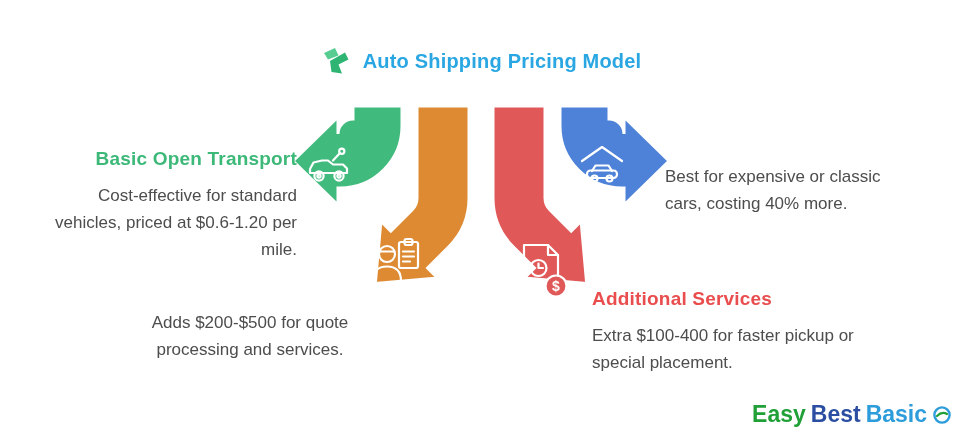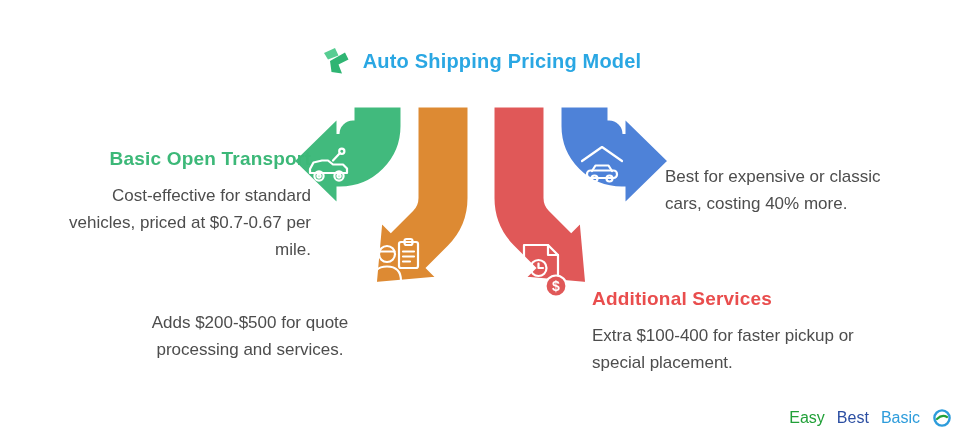--- a/index.html
+++ b/index.html
@@ -9,27 +9,27 @@
   .hdr{position:absolute;top:46px;left:0;width:100%;display:flex;
        justify-content:center;align-items:center;gap:12px;}
   .hdr .title{font-size:20px;font-weight:bold;letter-spacing:.2px;}
 
   .arrows{position:absolute;left:0;top:0;width:962px;height:434px;}
 
   .block{position:absolute;}
   .block h2{margin:0;font-size:19px;font-weight:bold;letter-spacing:.2px;}
   .block p{margin:13px 0 0;font-size:17px;line-height:1.58;color:#4D4D4D;}
 
-  .block-open{left:53px;top:148px;width:258px;text-align:right;}
+  .block-open{left:39px;top:148px;width:258px;text-align:right;}
   .block-enclosed{left:665px;top:151px;width:255px;text-align:left;}
   .block-broker{left:110px;top:297px;width:280px;text-align:center;}
   .block-additional{left:592px;top:288px;width:272px;text-align:left;}
 
   .wm{position:absolute;right:10px;bottom:6px;display:flex;align-items:center;
-      gap:12px;font-size:16px;font-weight:normal;}
+      gap:5px;font-size:23px;font-weight:bold;}
   .wm span{display:inline-block;}
 </style>
 </head>
 <body>
 
 <div class="canvas">
 
   <div class="hdr">
     <svg width="30" height="30" viewBox="0 0 30 30">
       <path d="M3,7 L14,2 L17.5,9.5 L7,13.5 Z" fill="#57CD92"></path>
@@ -83,21 +83,21 @@
       <path d="M28,2 L28,12 L38,12"></path>
       <circle cx="18.5" cy="25" r="8"></circle>
       <path d="M18.5,20.5 L18.5,25 L23,25"></path>
       <circle cx="36" cy="43" r="10.5" fill="#E05858"></circle>
       <text x="36" y="48" text-anchor="middle" font-size="14" font-weight="bold" fill="#ffffff" stroke="none">$</text>
     </g>
   </svg>
 
   <div class="block block-open">
     <h2 style="color: rgb(60, 184, 120);">Basic Open Transport</h2>
-    <p>Cost-effective for standard vehicles, priced at $0.7-0.67 per mile.</p>
+    <p>Cost-effective for standard vehicles, priced at $0.6-1.20 per mile.</p>
   </div>
 
   <div class="block block-enclosed">
     <p>Best for expensive or classic cars, costing 40% more.</p>
   </div>
 
   <div class="block block-broker">
     <p>Adds $200-$500 for quote processing and services.</p>
   </div>
 

